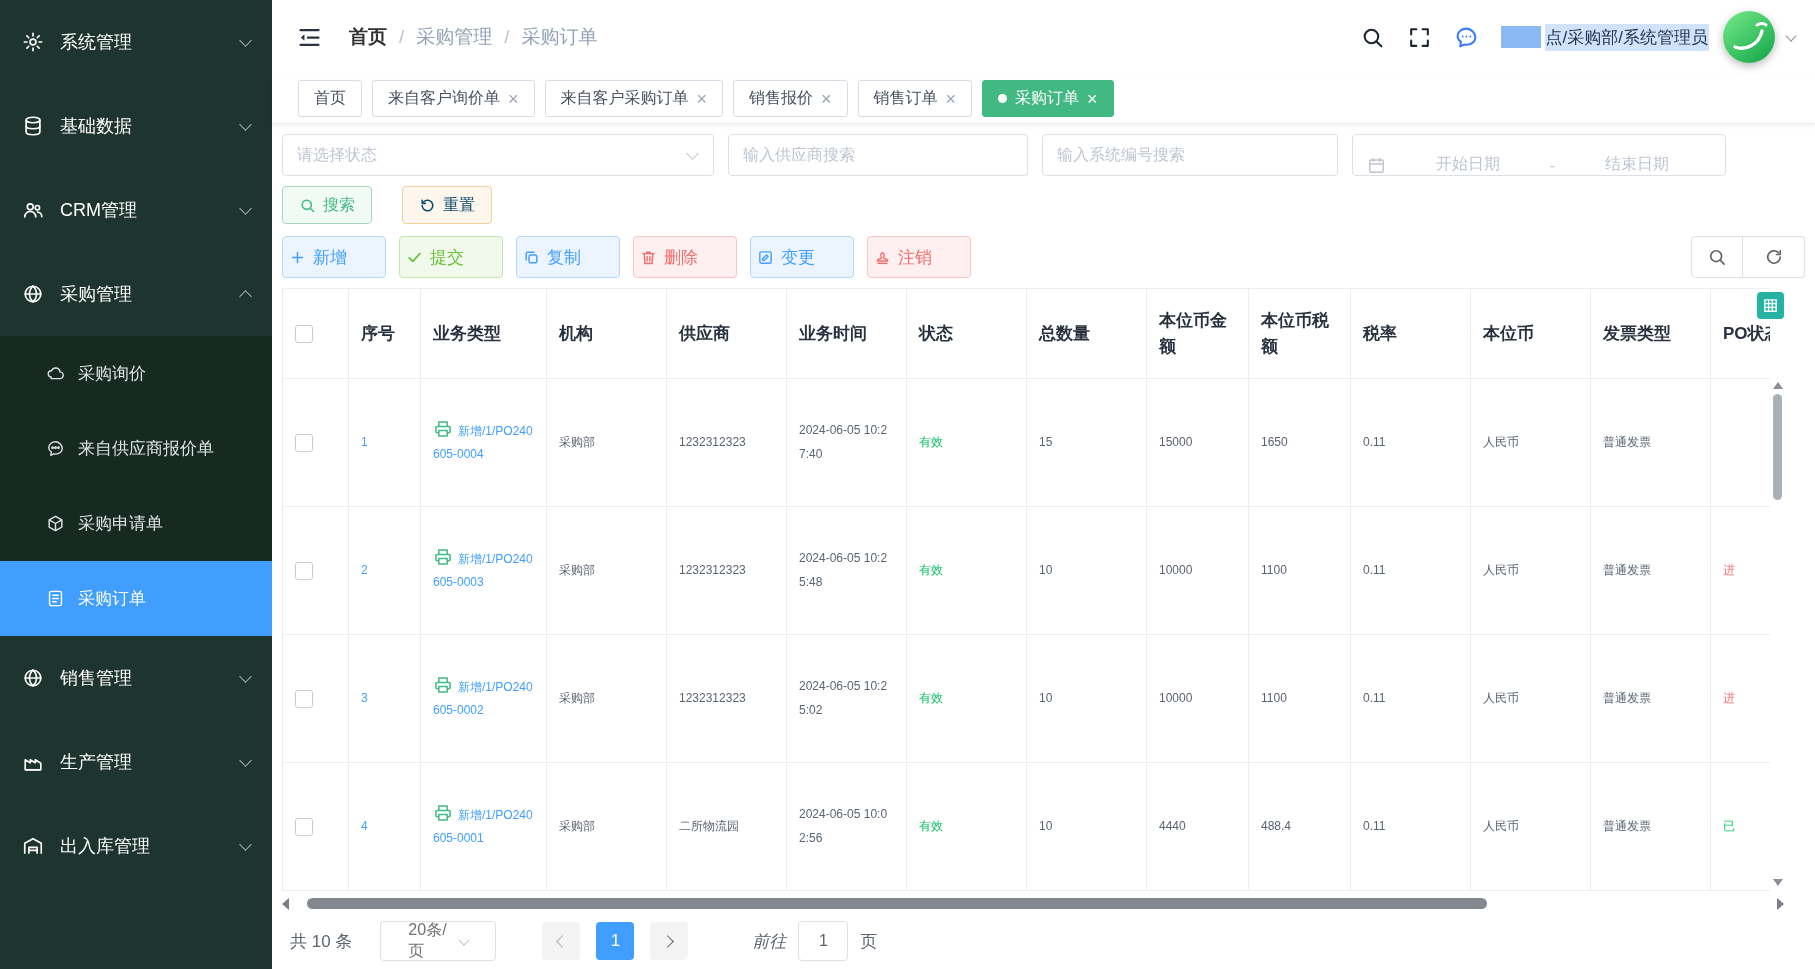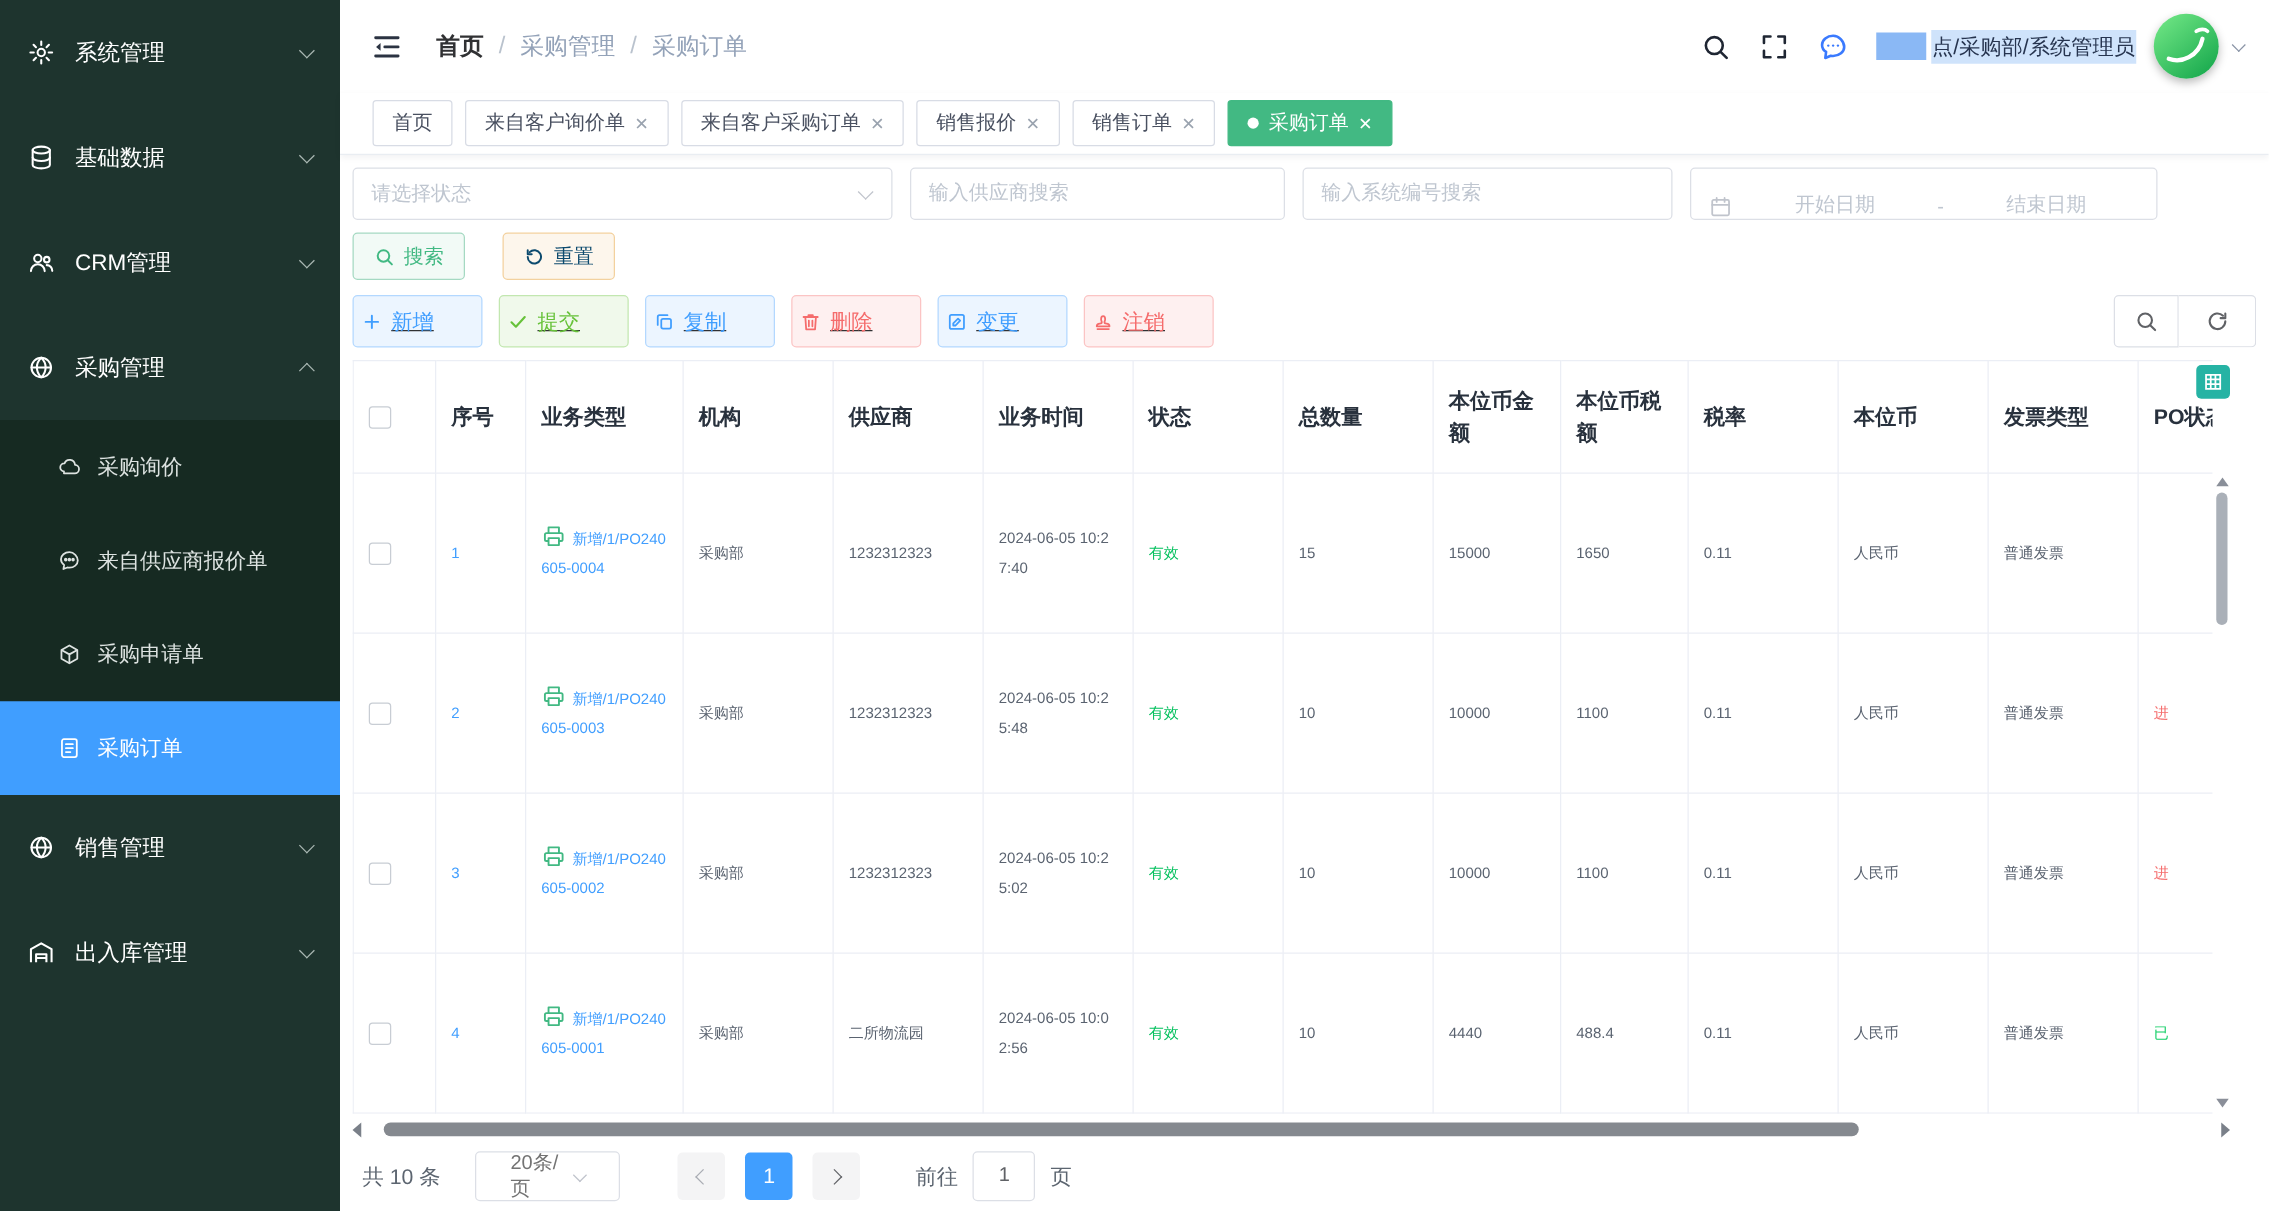--- a/index.html
+++ b/index.html
@@ -70,21 +70,21 @@
   .date-sep { color:#bfc6d0; }
 
   
   .btn { display:inline-flex; align-items:center; justify-content:flex-start; gap:7px; border-radius:4px; cursor:pointer;
     font-size:16px; border:1px solid transparent; background:#fff; }
   .bic { width:17px; height:17px; flex-shrink:0; }
   .search-row { margin-top:10px; display:flex; gap:30px; }
   .btn-search { height:38px; padding:0 16px; color:#42b983; border-color:#a5d9c2; background:#f2faf6; }
   .btn-reset  { height:38px; padding:0 16px; color:#0c4a6e; border-color:#f3d19e; background:#fdf6ec; }
 
-  .action-row { margin-top:12px; display:flex; gap:13px; align-items:center;text-decoration:underline; }
+  .action-row { margin-top:12px; display:flex; gap:13px; align-items:center; }
   .btn-act { height:42px; width:104px; font-size:17px; }
   .blue  { background:#ecf5ff; border-color:#b3d8ff; color:#409eff; }
   .green { background:#f0f9eb; border-color:#c2e7b0; color:#67c23a; }
   .red   { background:#fef0f0; border-color:#fbc4c4; color:#f56c6c; }
   .right-tools { margin-left:auto; display:flex; }
   .tool-btn { width:52px; height:42px; border:1px solid #dcdfe6; display:flex; align-items:center; justify-content:center;
     color:#606266; background:#fff; cursor:pointer; }
   .tool-btn.first { border-radius:4px 0 0 4px; }
   .tool-btn.last  { border-radius:0 4px 4px 0; border-left:none; width:62px; }
   .tool-btn svg { width:20px; height:20px; }
@@ -127,21 +127,21 @@
   .f-total { margin-right:28px; }
   .psize { width:116px; height:40px; border:1px solid #dcdfe6; border-radius:4px; display:flex; align-items:center;
     padding:0 27px; color:#737373; font-size:16px; cursor:pointer; background:#fff; }
   .psize .sel-caret { width:8px; height:8px; border-right:1.6px solid #c0c4cc; border-bottom:1.6px solid #c0c4cc; transform:rotate(45deg); margin:-3px 1px 0 auto; }
   .pg-btn { width:38px; height:38px; border-radius:4px; background:#f4f4f5; display:flex; align-items:center; justify-content:center; cursor:pointer; margin-left:16px; }
   .pg-btn.prev { margin-left:46px; }
   .pg-cur { background:#409eff; color:#fff; font-size:17px; }
   .chevp { width:9px; height:9px; border-right:1.8px solid #a8abb2; border-bottom:1.8px solid #a8abb2; }
   .chevp.l { transform:rotate(135deg); margin-left:3px; }
   .chevp.r { transform:rotate(-45deg); margin-right:3px; border-color:#606266; }
-  .goto-label { margin-left:44px; }
+  .goto-label { margin-left:64px;font-style:italic; }
   .goto-input { width:50px; height:40px; border:1px solid #dcdfe6; border-radius:4px; text-align:center; font-size:16px; color:#606266; margin:0 12px; outline:none; }
 </style>
 </head>
 <body>
 
 <aside class="sidebar">
   <div class="side-item">
     <span class="ic">
       <svg viewBox="0 0 24 24" fill="none" stroke="currentColor" stroke-width="1.8" stroke-linecap="round">
           <circle cx="12" cy="12" r="3.2"></circle>
@@ -226,20 +226,30 @@
   </div>
 
   <div class="side-item">
     <span class="ic">
       <svg viewBox="0 0 24 24" fill="none" stroke="currentColor" stroke-width="1.8" stroke-linecap="round">
           <circle cx="12" cy="12" r="8.5"></circle>
           <path d="M3.5 12h17M12 3.5c2.5 2.3 3.8 5.2 3.8 8.5s-1.3 6.2-3.8 8.5M12 3.5c-2.5 2.3-3.8 5.2-3.8 8.5s1.3 6.2 3.8 8.5"></path>
         </svg>
     </span>
     <span class="lbl">销售管理</span>
+    <span class="chev"></span>
+  </div>
+  <div class="side-item">
+    <span class="ic">
+      <svg viewBox="0 0 24 24" fill="none" stroke="currentColor" stroke-width="1.8" stroke-linejoin="round">
+          <path d="M3.5 20.5v-11l5.5 3.5V9.5l5.5 3.5V9.5l6 3.8v7.2z"></path>
+          <path d="M3.5 20.5h17"></path>
+        </svg>
+    </span>
+    <span class="lbl">生产管理</span>
     <span class="chev"></span>
   </div>
   <div class="side-item">
     <span class="ic">
       <svg viewBox="0 0 24 24" fill="none" stroke="currentColor" stroke-width="1.8" stroke-linejoin="round">
           <path d="M3 20.5V9l9-5 9 5v11.5"></path>
           <path d="M7.5 20.5v-7h9v7M7.5 16.8h9"></path>
         </svg>
     </span>
     <span class="lbl">出入库管理</span>

